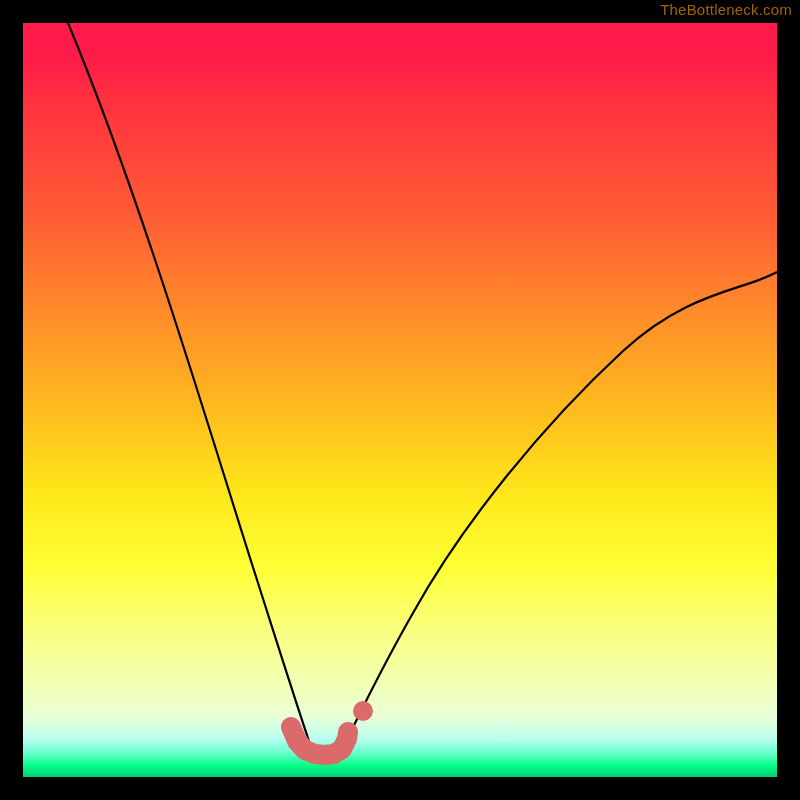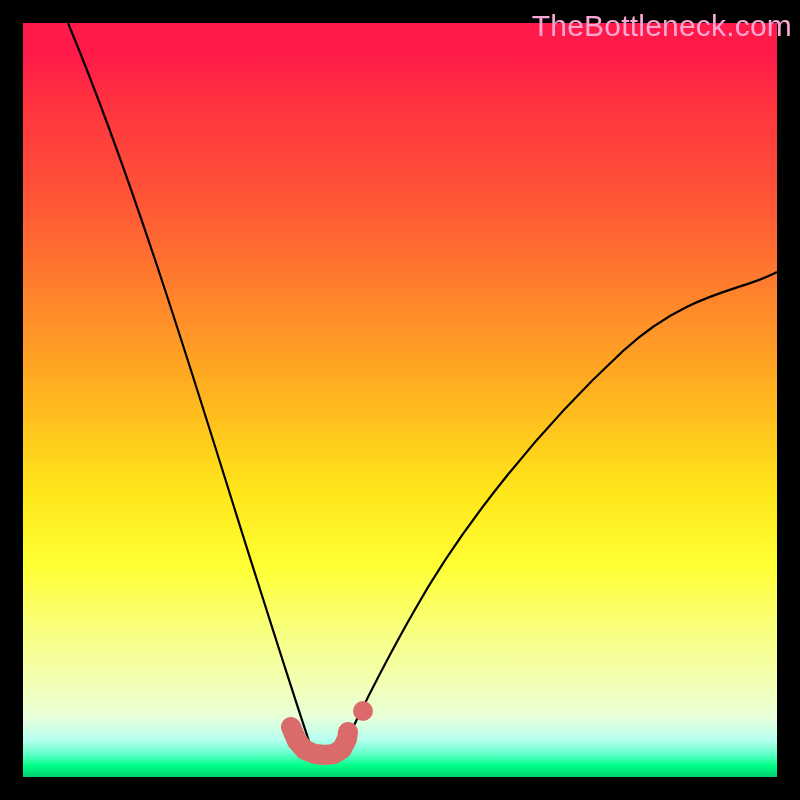--- a/index.html
+++ b/index.html
@@ -29,24 +29,24 @@
       #f9ff7a 80%,
       #f3ffb0 87%,
       #e8ffd8 92%,
       #b8ffef 95%,
       #5fffc8 97%,
       #00ff88 98.5%,
       #00d070 100%);
   }
   .watermark {
     position: absolute;
-    top: 9px;
+    top: 1px;
     right: 8px;
-    color: #f9a8d4;
-    font-size: 30px;
+    color: #a16207;
+    font-size: 15px;
     font-weight: 500;
     letter-spacing: 0.2px;
     font-family: Arial, Helvetica, sans-serif;
   }
   svg.curves {
     position: absolute;
     left: 0;
     top: 0;
     width: 754px;
     height: 754px;

